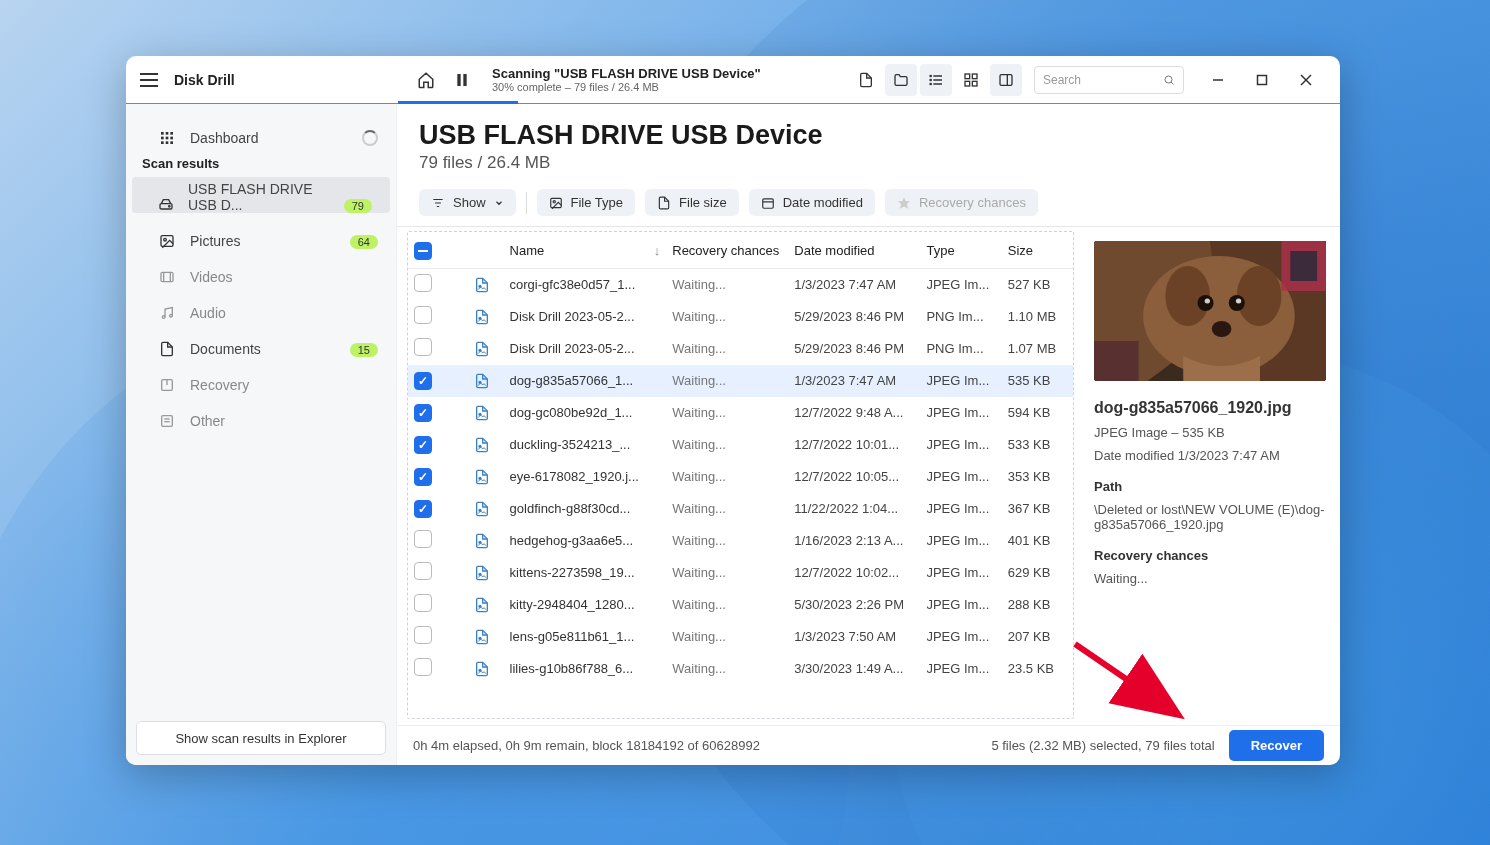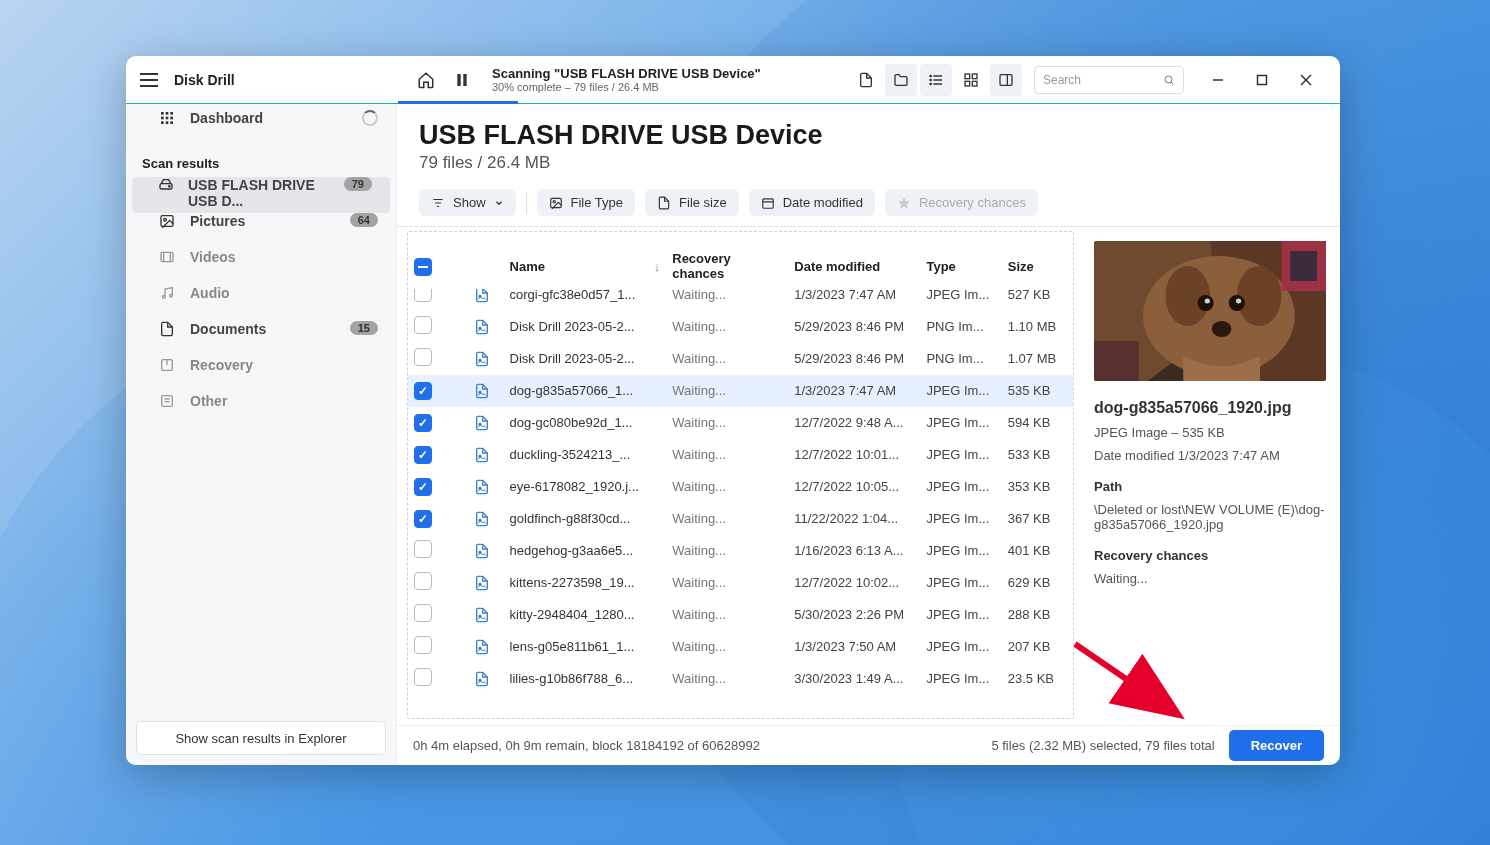--- a/index.html
+++ b/index.html
@@ -21,39 +21,39 @@
 .scan-title { font-weight:600; font-size:13px; color:#222;}
 .scan-sub { font-size:11px; color:#666;}
 .progress-bar { position:absolute; bottom:-1px; left:272px; height:3px; background:#1f6feb; width:120px;}
 .tb-right { display:flex; align-items:center; gap:2px; padding-right:6px;}
 .tb-icons { display:flex; gap:3px; margin-right:10px;}
 .search-box { width:150px; height:28px; border:1px solid #ddd; border-radius:4px; display:flex; align-items:center; padding:0 8px; font-size:12px; color:#999; justify-content:space-between;}
 .win-btns { display:flex; gap:0; margin-left:10px;}
 .win-btn { width:44px; height:32px; display:flex; align-items:center; justify-content:center; cursor:pointer;}
 .body { flex:1; display:flex; overflow:hidden;}
 .sidebar { width:271px; background:#f6f7f9; border-right:1px solid #eceff3; display:flex; flex-direction:column; padding-top:6px;}
-.side-item { display:flex; align-items:flex-start; height:36px; padding:0 18px 0 32px; font-size:14px; color:#444; cursor:pointer; position:relative; gap:14px;font-weight:bold;}
+.side-item { display:flex; align-items:flex-end; height:36px; padding:0 18px 0 32px; font-size:14px; color:#444; cursor:pointer; position:relative; gap:14px;}
 .side-item .icon { width:18px; display:flex; justify-content:center;}
 .side-section-label { font-size:13px; font-weight:600; color:#222; padding:10px 16px 6px;}
 .side-item.selected { background:#e4e6ea; border-radius:4px; margin:0 6px; padding-left:26px;}
-.badge { margin-left:auto; background:#a3a3a3; border-radius:10px; padding:1px 8px; font-size:11px; color:#333;}
+.badge { margin-left:auto; background:#bef264; border-radius:10px; padding:1px 8px; font-size:11px; color:#333;}
 .side-item.muted { color:#888;}
 .side-bottom { margin-top:auto; padding:10px;}
 .explorer-btn { width:100%; height:34px; background:#fff; border:1px solid #dcdfe4; border-radius:5px; font-size:13px; color:#333; cursor:pointer;}
 .main { flex:1; display:flex; flex-direction:column; overflow:hidden; position:relative;}
 .header { padding:16px 22px 6px;}
 .h-title { font-size:27px; font-weight:700; color:#1a1a1a;}
 .h-sub { font-size:17px; color:#555; margin-top:2px;}
 .filters { display:flex; gap:10px; padding:10px 22px 10px; align-items:center;}
 .filter-pill { background:#eef1f5; border-radius:6px; padding:6px 12px; font-size:13px; color:#333; display:flex; align-items:center; gap:8px; cursor:pointer;}
 .filter-pill.muted { color:#aaa;}
 .content-area { display:flex; flex:1; overflow:hidden; border-top:1px solid #e5e7eb;}
 .table-wrap { flex:1; overflow:hidden; border:1px dashed #cfd3d8; margin:4px 6px 6px 10px; border-radius:2px;}
 table { width:100%; border-collapse:collapse; font-size:13px;}
-thead th { text-align:left; padding:8px 6px; font-weight:700; color:#222; border-bottom:1px solid #e7e9ed; position:sticky; top:11px; background:#fff;}
+thead th { text-align:left; padding:8px 6px; font-weight:400; color:#222; border-bottom:1px solid #e7e9ed; position:sticky; top:0; background:#fff;}
 tbody tr { height:32px;}
 tbody tr.sel { background:#e7f0ff;}
 tbody td { padding:5px 6px; color:#333; white-space:nowrap; overflow:hidden; text-overflow:ellipsis;}
 td.name { max-width:135px;}
 td.rec { color:#777;}
 td.date { color:#444; max-width:115px;}
 td.type { color:#444; max-width:70px;}
 td.size { color:#444;}
 .chk { width:18px; height:18px; border:1.5px solid #bbb; border-radius:4px; display:inline-flex; align-items:center; justify-content:center; background:#fff;}
 .chk.on { background:#1f6feb; border-color:#1f6feb;}
@@ -479,21 +479,21 @@
                   <td style="text-align:right"><span class="file-ic">
                       <svg width="16" height="16" viewBox="0 0 24 24" fill="none" stroke="#3b82c4" stroke-width="2">
                         <path d="M13 2H6a2 2 0 0 0-2 2v16a2 2 0 0 0 2 2h12a2 2 0 0 0 2-2V9z"></path>
                         <path d="M13 2v7h7"></path>
                         <circle cx="9" cy="14" r="1.5" fill="#3b82c4"></circle>
                         <path d="M6 19l4-4 3 3 2-2 3 3" stroke-width="1.5"></path>
                       </svg>
                     </span></td>
                   <td class="name">hedgehog-g3aa6e5...</td>
                   <td class="rec">Waiting...</td>
-                  <td class="date">1/16/2023 6:13 A...</td>
+                  <td class="date">1/16/2023 2:13 A...</td>
                   <td class="type">JPEG Im...</td>
                   <td class="size">401 KB</td>
                 </tr>
                 <tr>
                   <td><span class="chk"></span></td>
                   <td style="text-align:right"><span class="file-ic">
                       <svg width="16" height="16" viewBox="0 0 24 24" fill="none" stroke="#3b82c4" stroke-width="2">
                         <path d="M13 2H6a2 2 0 0 0-2 2v16a2 2 0 0 0 2 2h12a2 2 0 0 0 2-2V9z"></path>
                         <path d="M13 2v7h7"></path>
                         <circle cx="9" cy="14" r="1.5" fill="#3b82c4"></circle>

